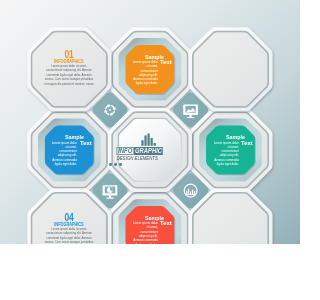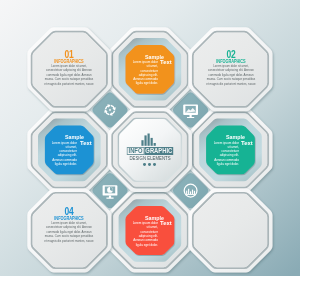--- a/index.html
+++ b/index.html
@@ -1,18 +1,18 @@
 <!DOCTYPE html>
 <html><head>
 <meta charset="utf-8">
 <style>
   html,body{margin:0;padding:0;background:#fff;}
   body{width:300px;height:300px;overflow:hidden;
        font-family:"Liberation Sans",sans-serif;}
-  #stage{position:relative;width:300px;height:276px;overflow:hidden;}
+  #stage{position:relative;width:300px;height:244px;overflow:hidden;}
   #stage > svg{position:absolute;left:0;top:0;}
   .txt{position:absolute;}
   .num{font-weight:bold;}
   .numlabel{font-weight:bold;}
   .numbody{text-align:center;}
   .sh{font-weight:bold;color:#fff;position:absolute;text-align:right;}
   .sbody{color:#fff;text-align:right;position:absolute;}
 </style>
 </head>
 <body>
@@ -179,26 +179,21 @@
         <rect x="1.35" y="-1.00" width="1.15" height="4.4" fill="#fff"></rect>
         <rect x="3.30" y="0.20" width="1.15" height="3.2" fill="#fff"></rect>
         <rect x="-4.6" y="3.4" width="9.2" height="0.9" fill="#fff"></rect>
       </g>
     </svg>
     <div class="txt" style="left:27.299999999999997px;top:27.299999999999997px;width:84px;height:84px;text-align:center;">
     <div class="num" style="color:#f2921f;font-size:10.6px;line-height:10.6px;margin-top:21.5px;letter-spacing:-0.2px;transform:scaleX(0.80);">01</div>
     <div class="numlabel" style="color:#f2921f;font-size:5.4px;line-height:5.6px;letter-spacing:-0.05px;transform:scaleX(0.72);">INFOGRAPHICS</div>
     <div class="numbody" style="color:#5f6769;font-size:4.15px;line-height:4.52px;width:72px;margin:-1.1px auto 0;transform:scaleX(0.695);">Lorem ipsum dolor sit amet, consectetuer adipiscing elit. Aenean commodo ligula eget dolor. Aenean massa. Cum sociis natoque penatibus et magnis dis parturient montes, nasce</div>
   </div>
-    <div class="txt" style="left:188.5px;top:27.299999999999997px;width:84px;height:84px;text-align:center;">
-    <div class="num" style="color:#18b394;font-size:10.6px;line-height:10.6px;margin-top:21.5px;letter-spacing:-0.2px;transform:scaleX(0.80);">02</div>
-    <div class="numlabel" style="color:#18b394;font-size:5.4px;line-height:5.6px;letter-spacing:-0.05px;transform:scaleX(0.72);">INFOGRAPHICS</div>
-    <div class="numbody" style="color:#5f6769;font-size:4.15px;line-height:4.52px;width:72px;margin:-1.1px auto 0;transform:scaleX(0.695);">Lorem ipsum dolor sit amet, consectetuer adipiscing elit. Aenean commodo ligula eget dolor. Aenean massa. Cum sociis natoque penatibus et magnis dis parturient montes, nasce</div>
-  </div>
-    <div class="txt" style="left:27.299999999999997px;top:184px;width:84px;height:84px;text-align:center;">
+    <div class="txt" style="left:27.299999999999997px;top:190px;width:84px;height:84px;text-align:center;">
     <div class="num" style="color:#1d92d4;font-size:10.6px;line-height:10.6px;margin-top:21.5px;letter-spacing:-0.2px;transform:scaleX(0.80);">04</div>
     <div class="numlabel" style="color:#1d92d4;font-size:5.4px;line-height:5.6px;letter-spacing:-0.05px;transform:scaleX(0.72);">INFOGRAPHICS</div>
     <div class="numbody" style="color:#5f6769;font-size:4.15px;line-height:4.52px;width:72px;margin:-1.1px auto 0;transform:scaleX(0.695);">Lorem ipsum dolor sit amet, consectetuer adipiscing elit. Aenean commodo ligula eget dolor. Aenean massa. Cum sociis natoque penatibus et magnis dis parturient montes, nasce</div>
   </div>
     <div class="txt" style="left:125.49999999999997px;top:44.9px;width:48.8px;height:48.8px;">
     <div class="sh" style="left:19.9px;top:9.9px;font-size:5.6px;line-height:5.8px;transform-origin:left top;transform:scaleX(0.95);">Sample</div>
     <div class="sh" style="left:34.8px;top:14.4px;font-size:6.2px;line-height:6.4px;transform-origin:left top;transform:scaleX(0.95);">Text</div>
     <div class="sbody" style="right:16.3px;top:15.1px;width:36px;font-size:4.25px;line-height:4.3px;transform-origin:right top;transform:scaleX(0.72);">Lorem ipsum dolor sit amet, consectetuer adipiscing elit. Aenean commodo ligula eget dolor.</div>
   </div>
     <div class="txt" style="left:44.9px;top:125.49999999999997px;width:48.8px;height:48.8px;">
@@ -209,21 +204,21 @@
     <div class="txt" style="left:206.1px;top:125.49999999999997px;width:48.8px;height:48.8px;">
     <div class="sh" style="left:19.9px;top:9.9px;font-size:5.6px;line-height:5.8px;transform-origin:left top;transform:scaleX(0.95);">Sample</div>
     <div class="sh" style="left:34.8px;top:14.4px;font-size:6.2px;line-height:6.4px;transform-origin:left top;transform:scaleX(0.95);">Text</div>
     <div class="sbody" style="right:16.3px;top:15.1px;width:36px;font-size:4.25px;line-height:4.3px;transform-origin:right top;transform:scaleX(0.72);">Lorem ipsum dolor sit amet, consectetuer adipiscing elit. Aenean commodo ligula eget dolor.</div>
   </div>
     <div class="txt" style="left:125.49999999999997px;top:206.1px;width:48.8px;height:48.8px;">
     <div class="sh" style="left:19.9px;top:9.9px;font-size:5.6px;line-height:5.8px;transform-origin:left top;transform:scaleX(0.95);">Sample</div>
     <div class="sh" style="left:34.8px;top:14.4px;font-size:6.2px;line-height:6.4px;transform-origin:left top;transform:scaleX(0.95);">Text</div>
     <div class="sbody" style="right:16.3px;top:15.1px;width:36px;font-size:4.25px;line-height:4.3px;transform-origin:right top;transform:scaleX(0.72);">Lorem ipsum dolor sit amet, consectetuer adipiscing elit. Aenean commodo ligula eget dolor.</div>
   </div>
-    <div class="txt" style="left:107.89999999999998px;top:107.89999999999998px;width:84px;height:84px;text-align:center;">
+    <div class="txt" style="left:107.89999999999998px;top:107.89999999999998px;width:84px;height:84px;font-style:italic;">
     <div style="position:absolute;left:0;top:38.9px;width:84px;height:8px;white-space:nowrap;transform:scaleX(0.80);font-size:0;">
       <span style="display:inline-block;line-height:6.6px;padding:0.7px 1.3px;font-size:7.3px;font-weight:bold;color:#4e7f89;border:0.8px solid #789ba2;box-sizing:border-box;height:8px;vertical-align:top;">INFO</span><span style="display:inline-block;height:8px;line-height:8.2px;padding:0 1.3px;font-size:7.3px;font-weight:bold;color:#f0f4f5;background:#4e7f89;box-sizing:border-box;vertical-align:top;">GRAPHIC</span>
     </div>
     <div style="position:absolute;left:0;top:47.7px;width:84px;font-size:5.4px;line-height:5.6px;letter-spacing:.05px;color:#44565b;transform:scaleX(0.79);">DESIGN ELEMENTS</div>
     <div style="position:absolute;left:0;top:55px;width:84px;line-height:0;font-size:0;">
       <span style="display:inline-block;width:2.9px;height:2.9px;border-radius:50%;background:#4e7f89;margin:0 1.05px;"></span><span style="display:inline-block;width:2.9px;height:2.9px;border-radius:50%;background:#4e7f89;margin:0 1.05px;"></span><span style="display:inline-block;width:2.9px;height:2.9px;border-radius:50%;background:#4e7f89;margin:0 1.05px;"></span>
     </div>
   </div>
   </div>
 

